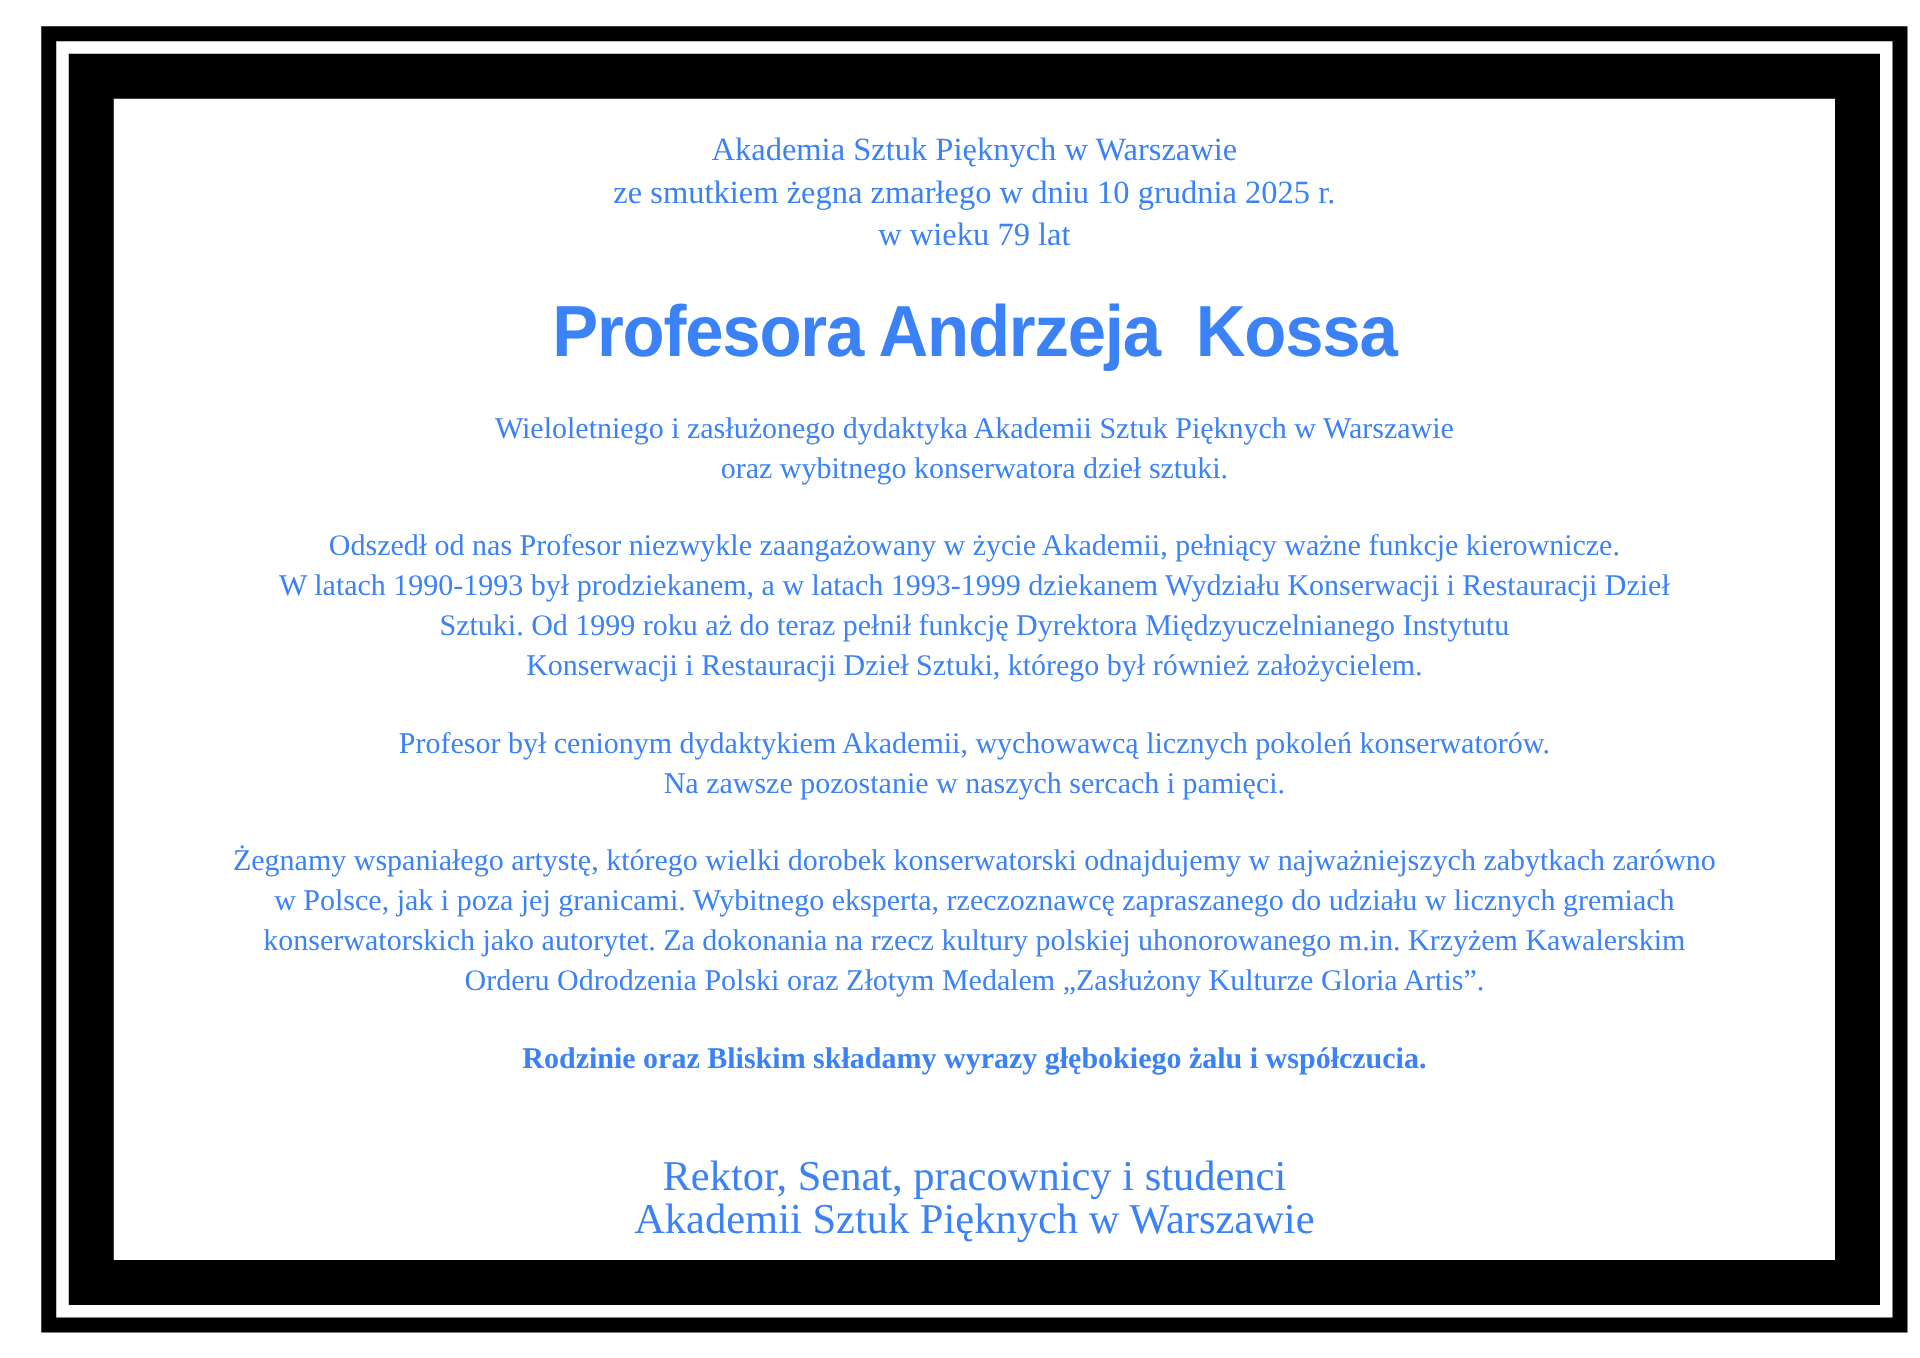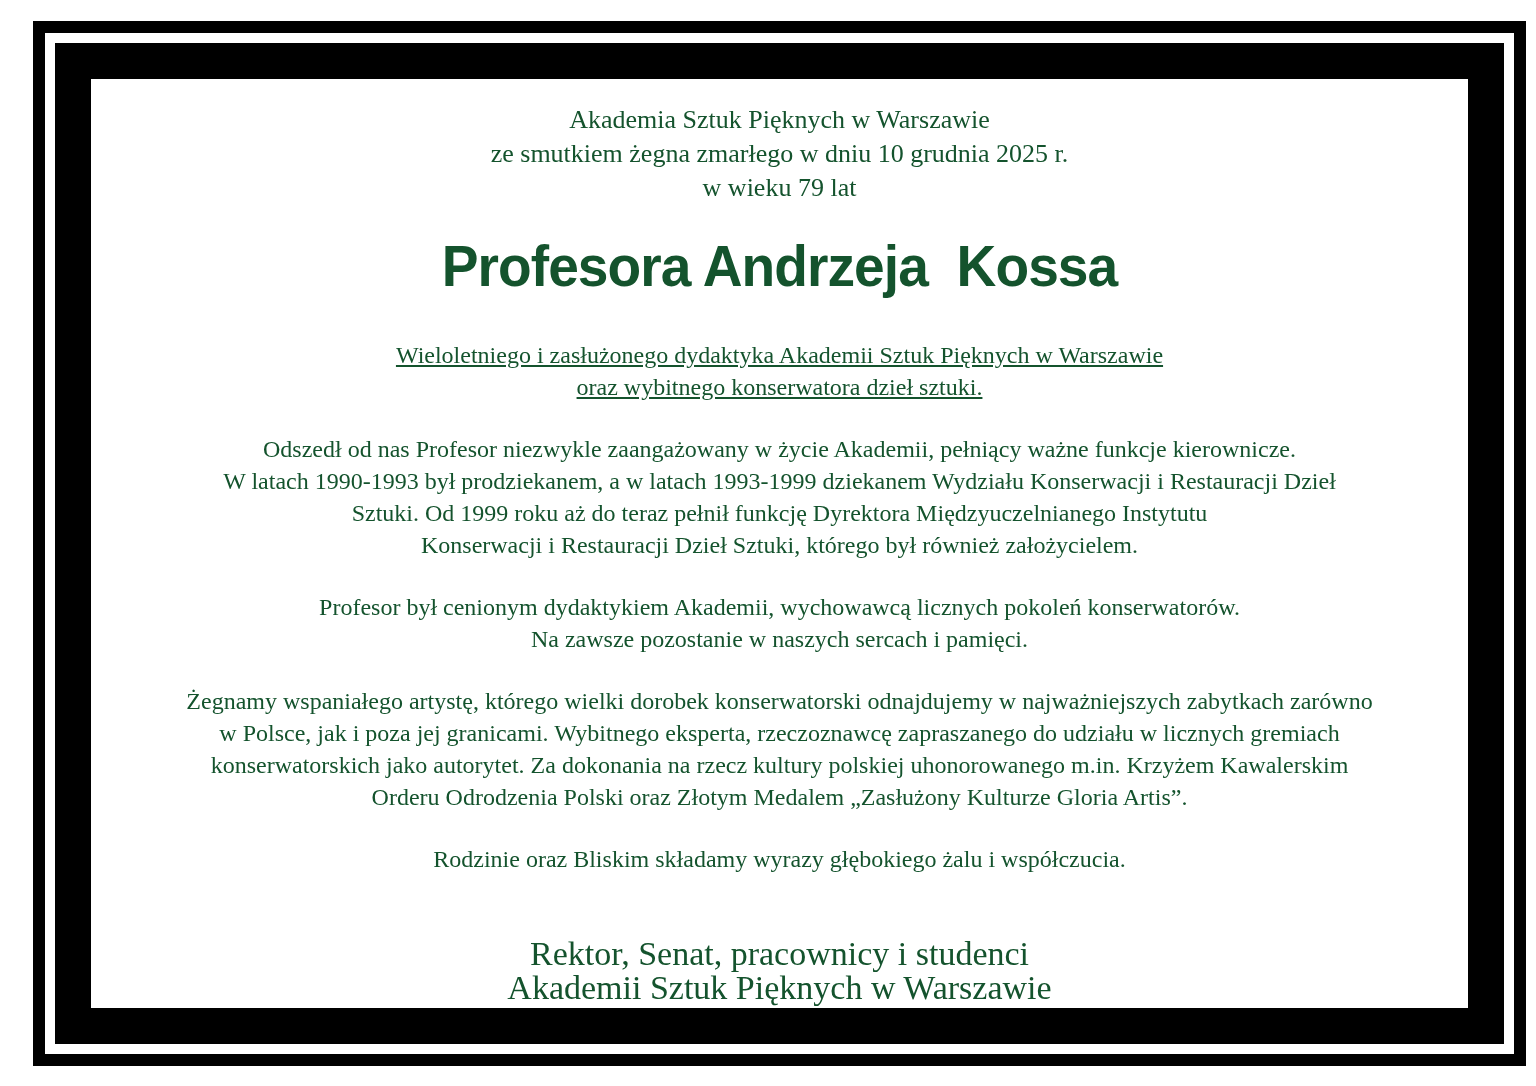--- a/index.html
+++ b/index.html
@@ -7,21 +7,21 @@
     padding: 0;
     background: #ffffff;
   }
   #page {
     position: relative;
     width: 1536px;
     height: 1086px;
     background: #ffffff;
     overflow: hidden;
     font-family: "Liberation Serif", "DejaVu Serif", serif;
-    color: #14532d;
+    color: #3b82f6;
   }
   
   .frame-outer {
     position: absolute;
     top: 21px;
     right: 10px;
     bottom: 20px;
     left: 33px;
     border: 12px solid #000000;
     padding: 10px;              
@@ -57,25 +57,25 @@
     letter-spacing: -1px;
     white-space: pre;
     transform: scaleX(0.95);
     transform-origin: 50% 50%;
   }
   .para {
     font-size: 24px;
     line-height: 32px;
     white-space: pre-line;
   }
-  .para-dedication   { margin-top: 40px; text-decoration: underline; }
+  .para-dedication   { margin-top: 28px; }
   .para-biography    { margin-top: 30px; }
   .para-tribute      { margin-top: 30px; }
   .para-legacy       { margin-top: 30px; }
-  .para-condolences  { margin-top: 30px; }
+  .para-condolences  { margin-top: 30px; font-weight: bold; }
   .signature         { margin-top: 62px; font-size: 34px; line-height: 34px; white-space: pre-line; }
 </style>
 </head>
 <body>
 
 <div id="page">
   <div class="frame-outer">
     <div class="frame-inner">
       <div class="content">
 

